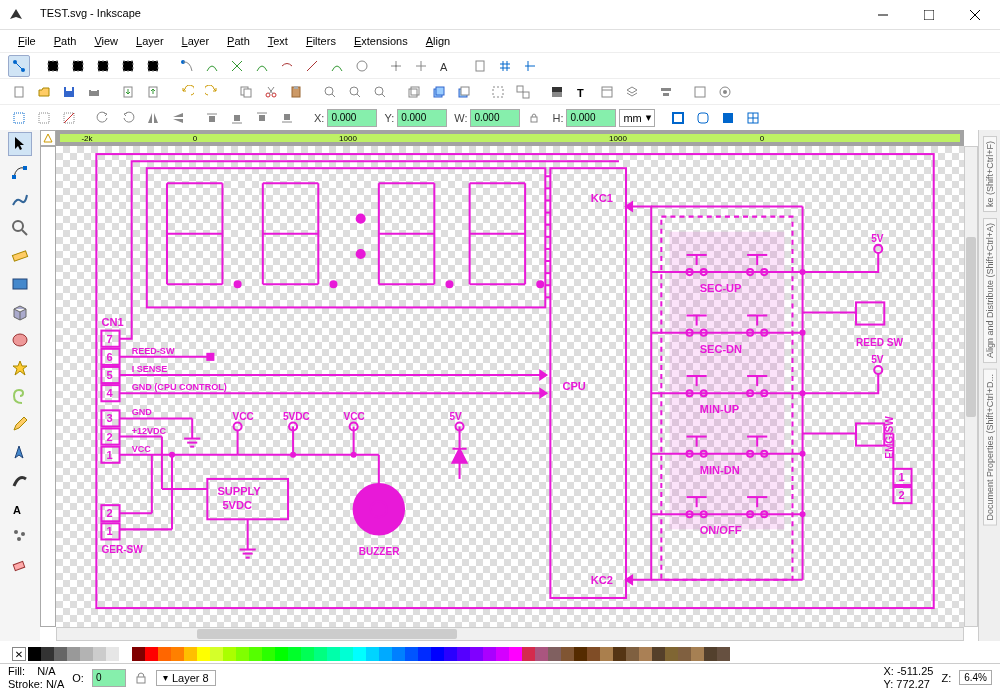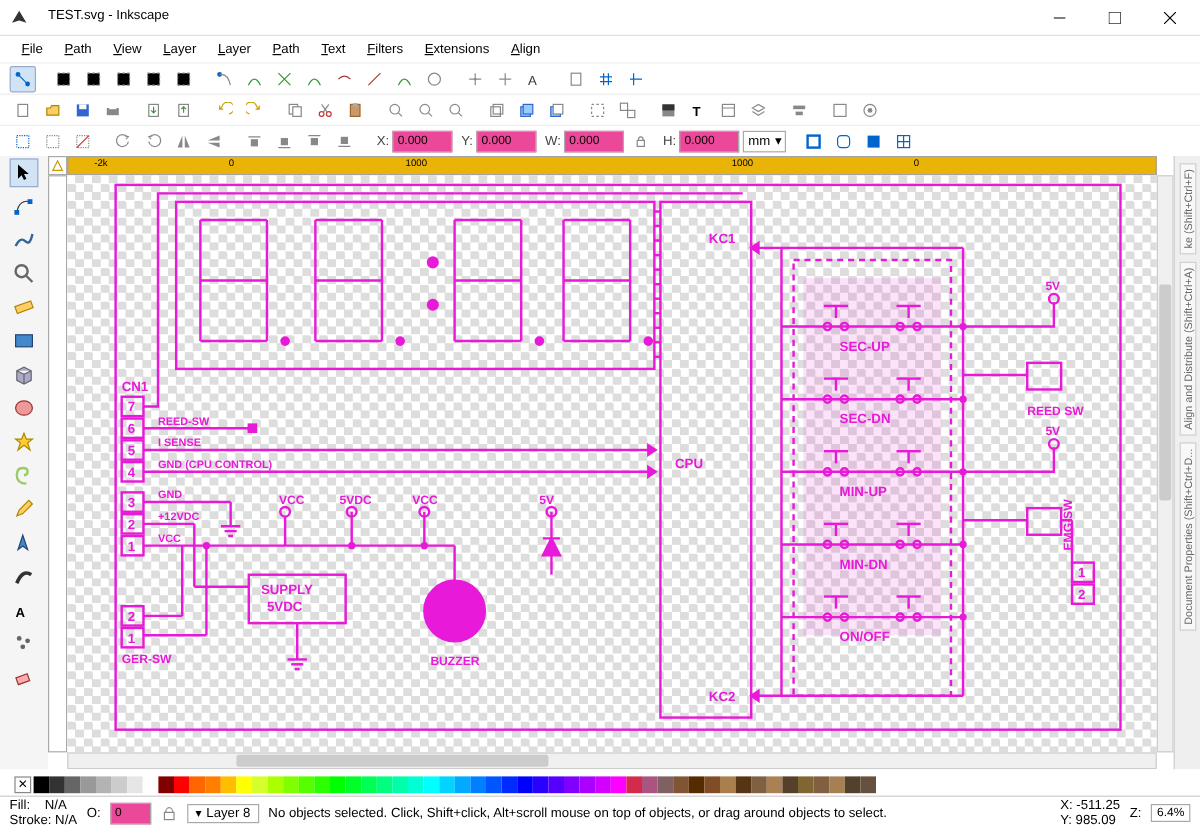--- a/index.html
+++ b/index.html
@@ -12,30 +12,30 @@
 .winbtn svg{width:10px;height:10px;stroke:#000;fill:none;stroke-width:1}
 .menubar{height:22px;display:flex;align-items:center;padding:0 10px;gap:2px}
 .menubar span{padding:2px 8px;text-decoration-color:transparent}
 .menubar span::first-letter{text-decoration:underline}
 .toolbar{height:26px;display:flex;align-items:center;padding:2px 8px;gap:3px;border-top:1px solid #eee}
 .tool{width:22px;height:22px;display:flex;align-items:center;justify-content:center;border:1px solid transparent;border-radius:2px}
 .tool.active{background:#d0e4f5;border-color:#9ac}
 .tool svg{width:14px;height:14px}
 .sep{width:6px}
 .spinlabel{font-size:11px;color:#444;margin-left:4px}
-.spinbox{width:48px;height:18px;border:1px solid #aaa;background:#ec4899;font-size:10px;padding:1px 3px;display:inline-flex;align-items:center}
+.spinbox{width:48px;height:18px;border:1px solid #aaa;background:#86efac;font-size:10px;padding:1px 3px;display:inline-flex;align-items:center}
 .spinbox.sm{width:50px}
 .combo{height:18px;border:1px solid #aaa;background:#fff;font-size:10px;padding:0 3px;display:inline-flex;align-items:center}
 .main{position:absolute;top:130px;left:0;right:0;bottom:50px;display:flex}
 .vtoolbar{width:40px;background:#f5f5f5;display:flex;flex-direction:column;align-items:center;padding-top:2px;gap:4px}
 .vtool{width:24px;height:24px;display:flex;align-items:center;justify-content:center}
 .vtool.active{background:#d0e4f5;border:1px solid #9ac}
 .vtool svg{width:18px;height:18px}
 .canvas-wrap{flex:1;position:relative;overflow:hidden}
-.ruler-h{position:absolute;top:0;left:16px;right:14px;height:16px;background:#eab308;border:1px solid #a3a3a3;font-size:8px;overflow:hidden}
+.ruler-h{position:absolute;top:0;left:16px;right:14px;height:16px;background:#bef264;border:4px solid #a3a3a3;font-size:8px;overflow:hidden}
 .ruler-h .tick{position:absolute;top:0;font-size:8px;transform:translateX(-50%)}
 .ruler-v{position:absolute;top:16px;left:0;width:16px;bottom:14px;background:#fff;border:1px solid #aaa}
 .ruler-corner{position:absolute;top:0;left:0;width:16px;height:16px;background:#fff;border:1px solid #aaa;display:flex;align-items:center;justify-content:center}
 .canvas{position:absolute;top:16px;left:16px;right:14px;bottom:14px;background-image:repeating-conic-gradient(#ddd 0% 25%,#fff 0% 50%);background-size:14px 14px;overflow:hidden}
 .schematic{position:absolute;inset:0}
 .schematic path,.schematic rect,.schematic circle,.schematic line,.schematic polyline{stroke:#e819d8;stroke-width:2;fill:none}
 .schematic text{fill:#e819d8;font-size:11px;font-family:Arial,sans-serif;font-weight:bold}
 .schematic .fill{fill:#e819d8}
 .schematic .dashed{stroke-dasharray:5 4}
 .schematic .shade{fill:#e819d8;fill-opacity:0.12;stroke:none}
@@ -899,20 +899,19 @@
     <div><span>Fill:</span> &nbsp;&nbsp;&nbsp;<span>N/A</span></div>
     <div><span>Stroke:</span> <span>N/A</span></div>
   </div>
   <span>O:</span>
   <div class="spinbox" style="width:34px">0</div>
   <svg width="14" height="14">
       <rect x="3" y="6" width="8" height="6" stroke="#888" fill="none"></rect>
       <path d="M4 6 A3 4 0 1 1 10 6" stroke="#888" fill="none"></path>
     </svg>
   <div class="layerchip">▾<span>Layer 8</span></div>
-  <span style="flex:1">No objects selected. Click, Shift+click, Alt+scroll mouse on top of objects, or drag around objects to select.</span>
   <div class="coords">
     <span>X: -511.25</span>
-    <span>Y:  985.09</span>
+    <span>Y:  772.27</span>
   </div>
   <span>Z:</span>
   <div class="zoom">6.4%</div>
 </div>
 
 </body></html>

